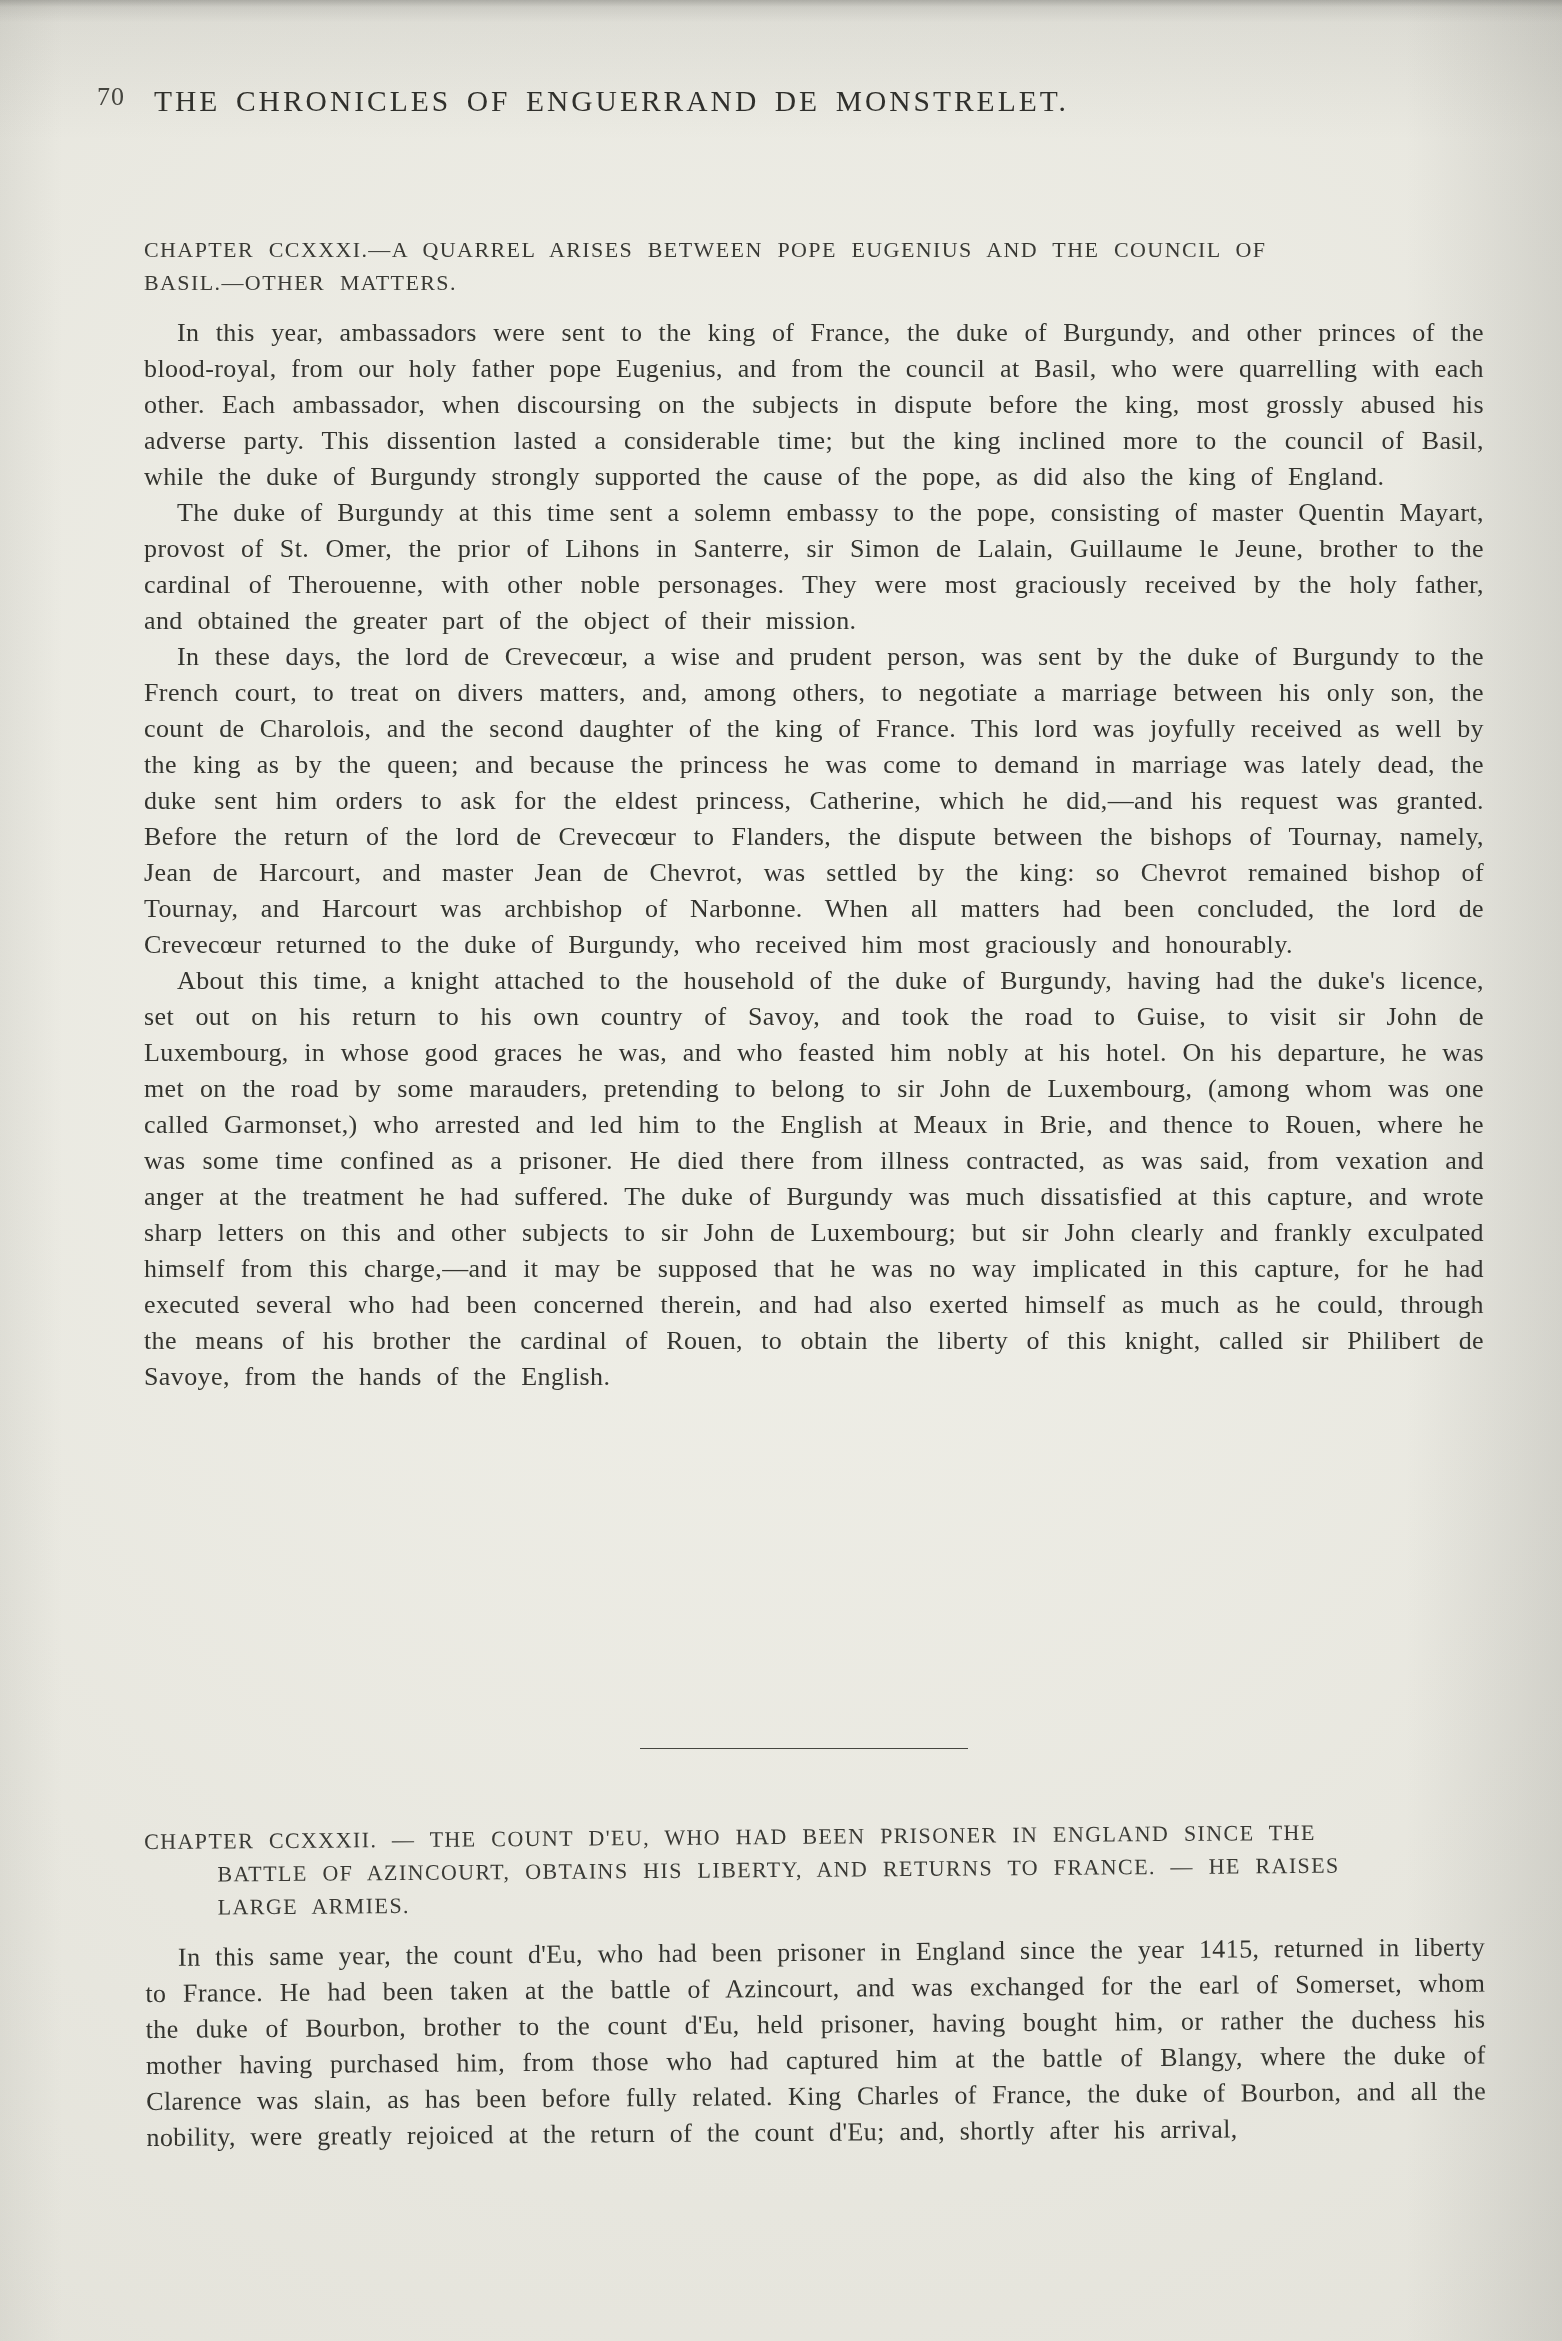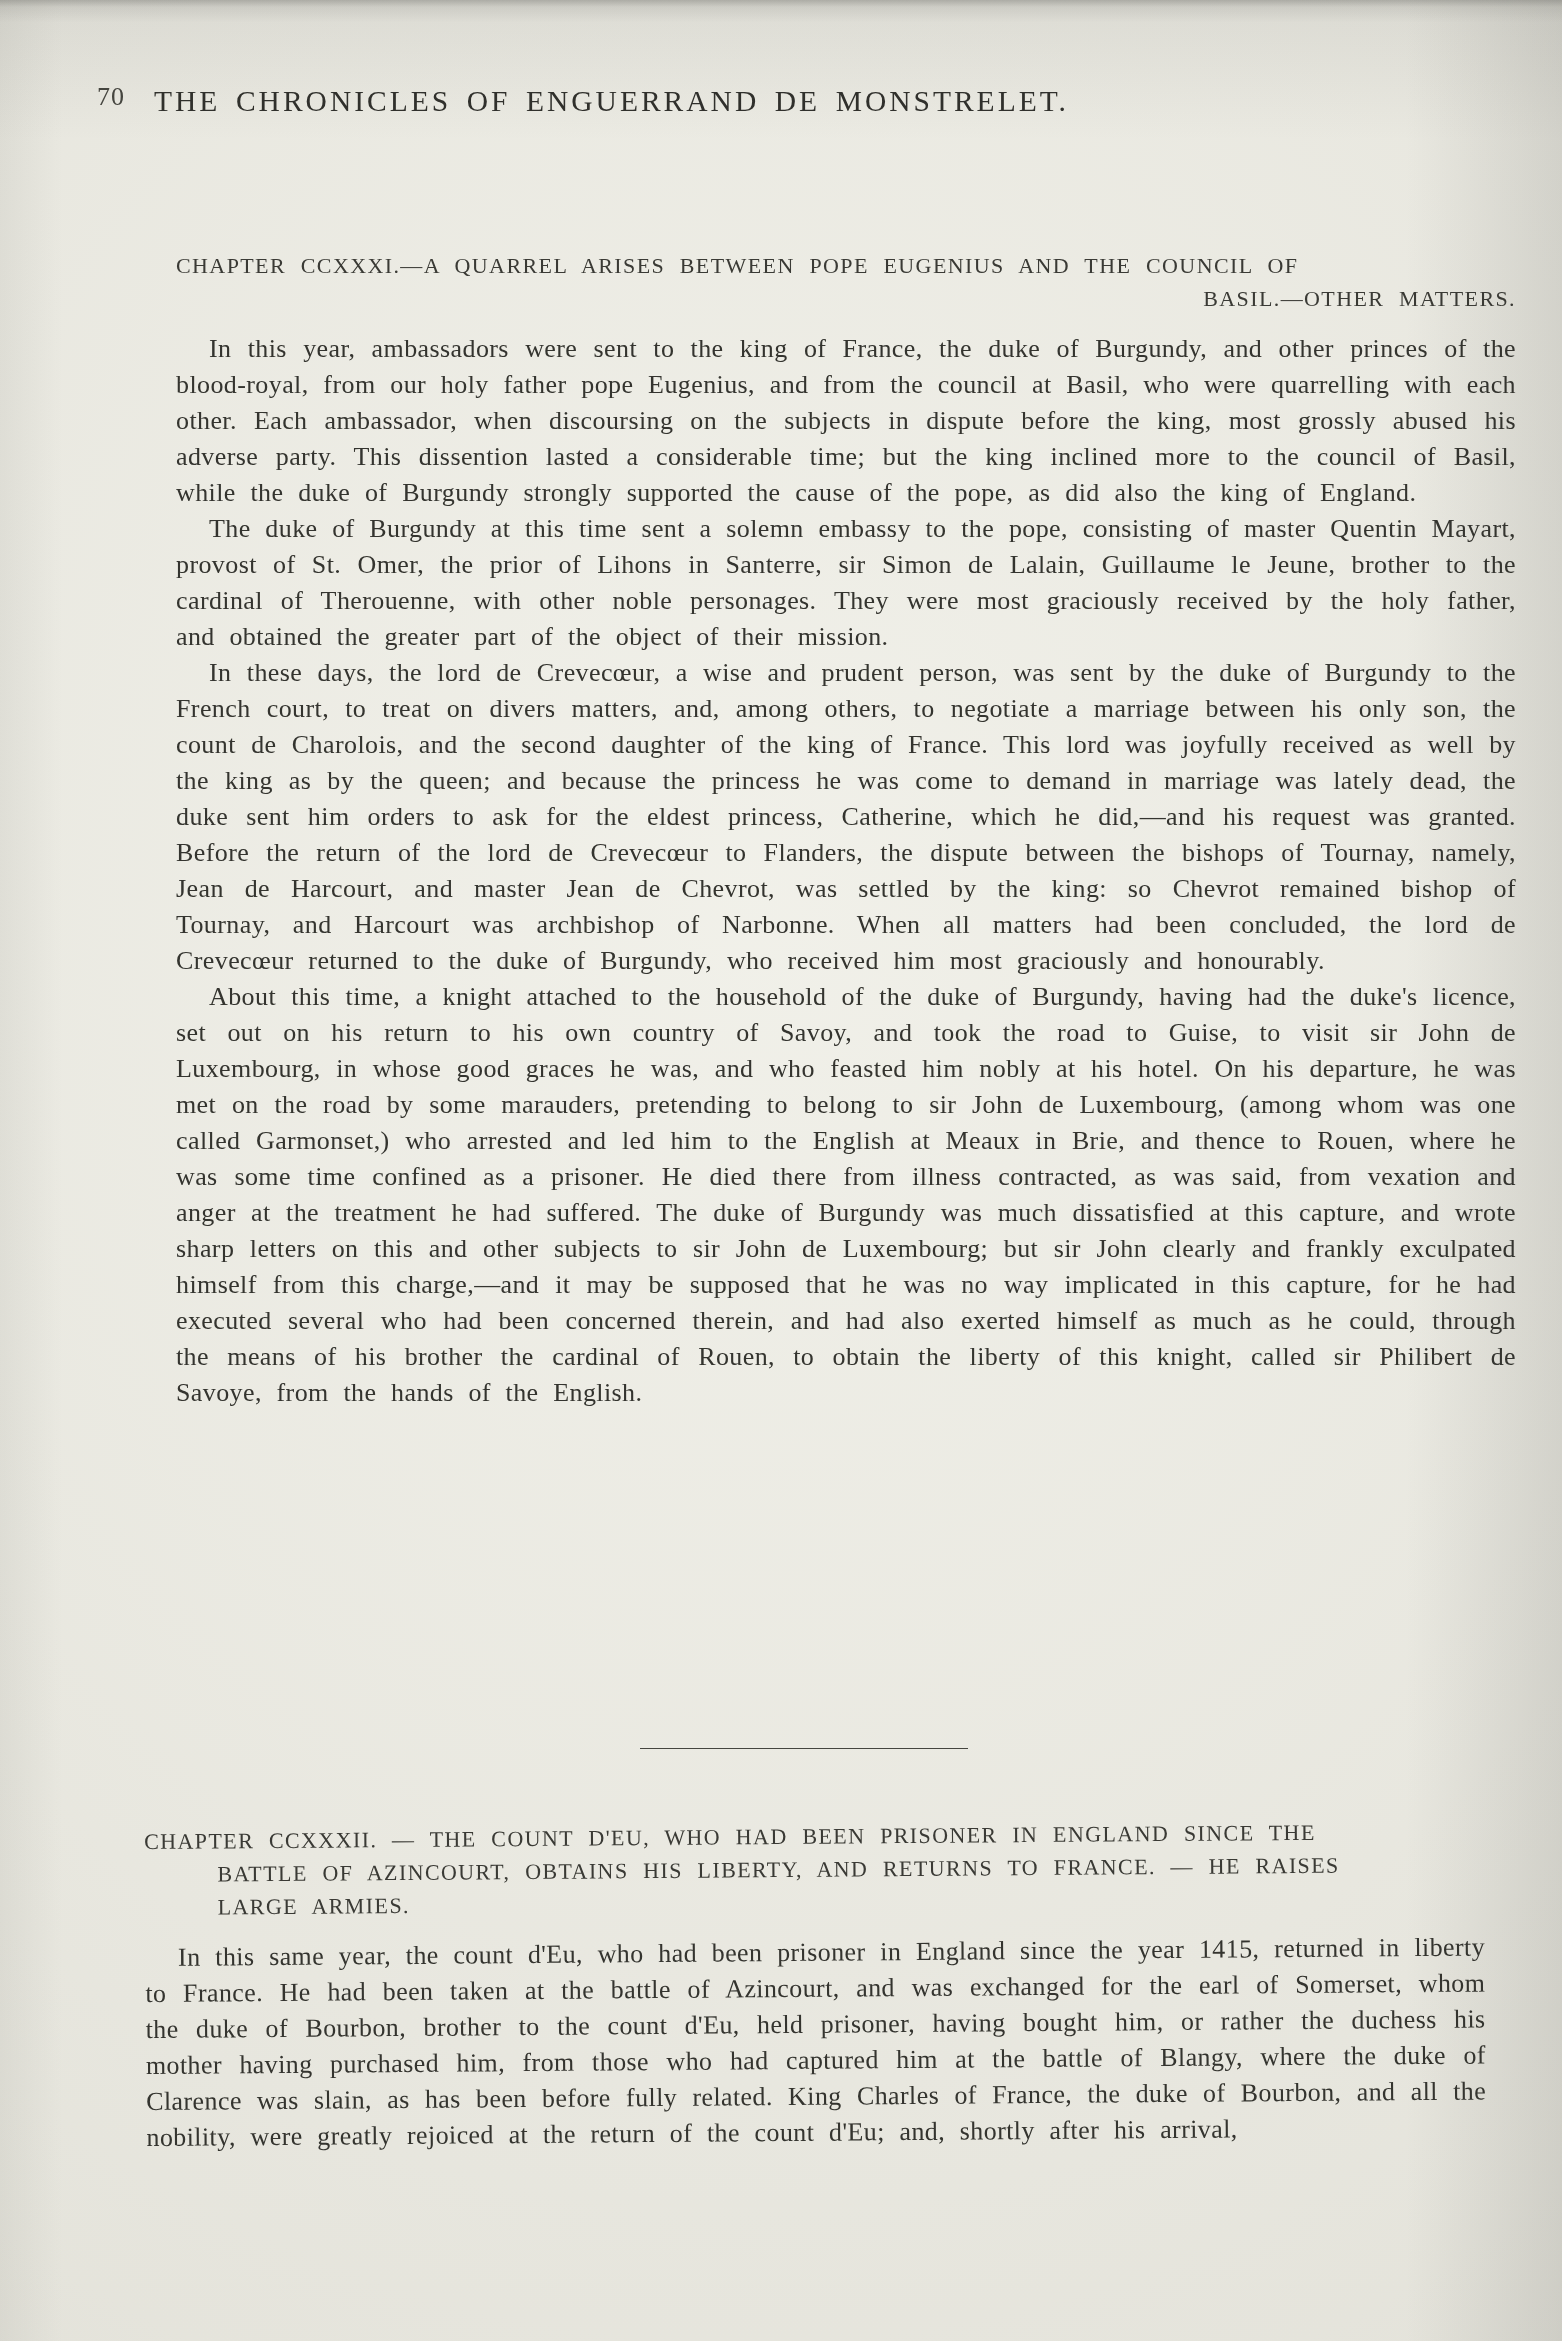--- a/index.html
+++ b/index.html
@@ -50,37 +50,37 @@
     word-spacing: 5.2px;
     color: #30302c;
   }
 
   
   .section {
     position: absolute;
     left: 144px;
     width: 1340px;
   }
-  .sect-1 { top: 249px; margin-left: 32px; }
+  .sect-1 { top: 233px; }
   .sect-2 {
     top: 1825px;
     transform: rotate(-0.45deg);
     transform-origin: left top;
   }
 
   .chap-heading {
     font-size: 22px;
     line-height: 33px;
     letter-spacing: 1.4px;
     word-spacing: 7.8px;
     color: #3a3a35;
     margin: 0 0 15.6px 0;
   }
   .chap-heading .head-line { white-space: normal; }
-  .chap-heading.centered-last .head-line-2 { text-align: right; }
+  .chap-heading.centered-last .head-line-2 { text-align: left; }
   .chap-heading.hanging .head-line-2,
   .chap-heading.hanging .head-line-3 { padding-left: 73px; }
 
   .body-para {
     margin: 0;
     font-size: 26px;
     line-height: 36px;
     text-align: justify;
     text-indent: 33px;
     word-spacing: 7.8px;

